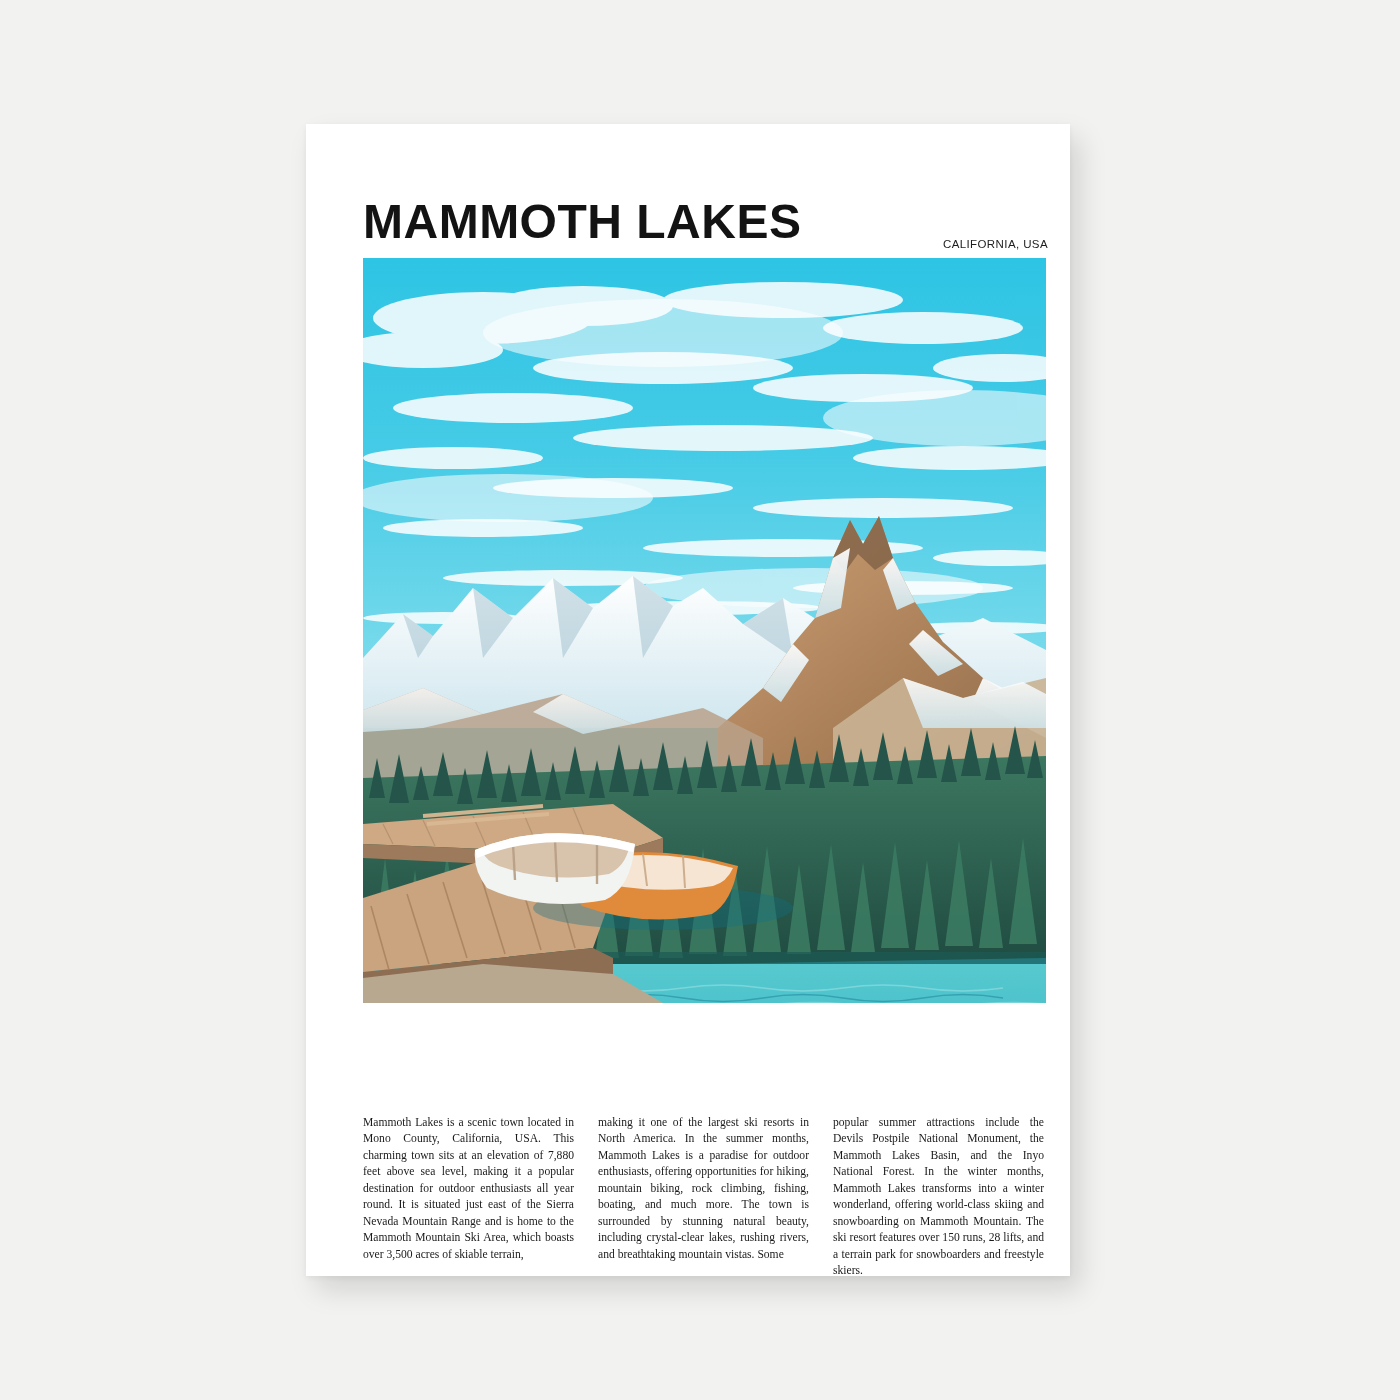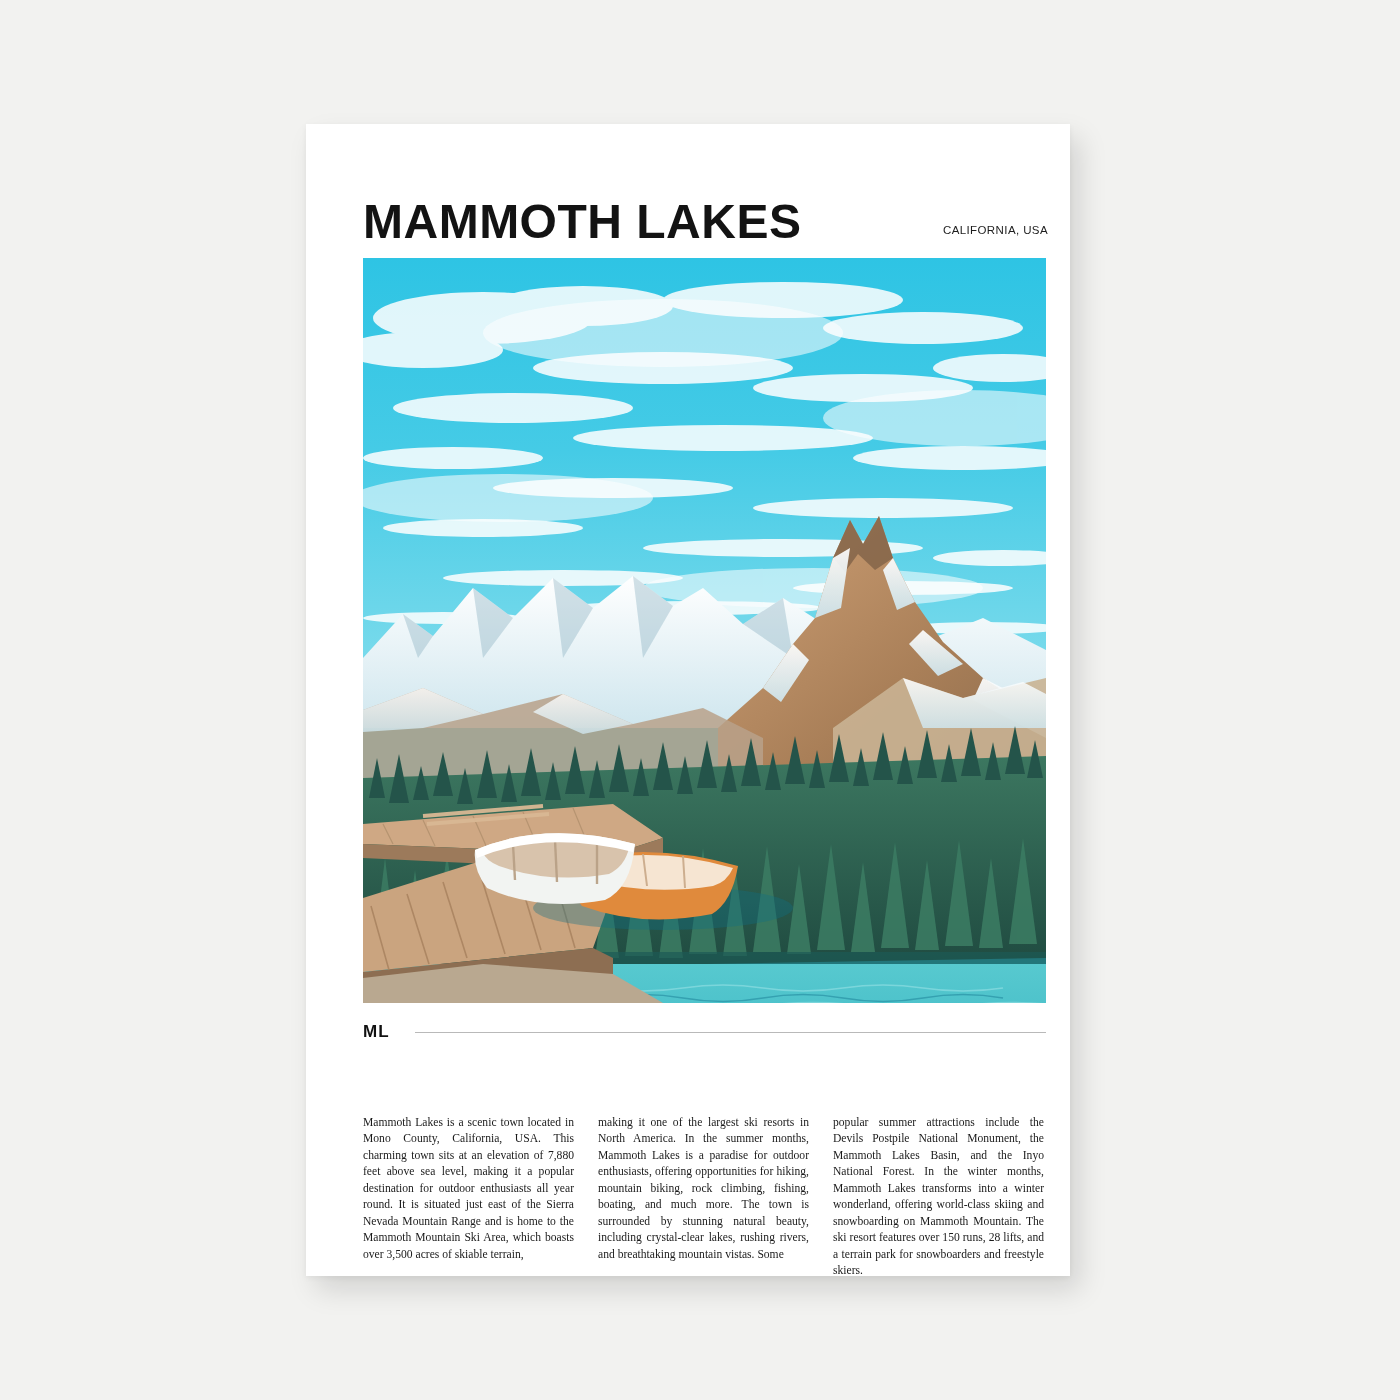--- a/index.html
+++ b/index.html
@@ -63,21 +63,21 @@
     font-weight: bold;
     letter-spacing: 0.5px;
     color: #131313;
     line-height: 1;
     white-space: nowrap;
     font-family: "Liberation Sans", sans-serif;
   }
   .subtitle {
     position: absolute;
     right: -1px;
-    top: 26px;
+    top: 40px;
     font-size: 11.5px;
     letter-spacing: 0.4px;
     color: #1d1d1d;
     font-family: "Liberation Sans", sans-serif;
     white-space: nowrap;
   }
 
   
   .photo {
     position: absolute;
@@ -383,24 +383,20 @@
             </g>
 
             <g stroke="#d9b894" stroke-width="4" opacity="0.95">
               <line x1="60" y1="558" x2="180" y2="548"></line>
               <line x1="64" y1="566" x2="186" y2="556"></line>
             </g>
           </g>
         </svg>
       </div>
 
-      <div class="divider-row">
-        <div class="monogram">ML</div>
-        <div class="rule"></div>
-      </div>
 
       <div class="columns">
         <div class="col">Mammoth Lakes is a scenic town located in Mono County, California, USA. This charming town sits at an elevation of 7,880 feet above sea level, making it a popular destination for outdoor enthu­siasts all year round. It is situated just east of the Sierra Nevada Mountain Range and is home to the Mammoth Mountain Ski Area, which boasts over 3,500 acres of skiable terrain,</div>
         <div class="col">making it one of the largest ski resorts in North America. In the summer months, Mammoth Lakes is a paradise for outdoor enthusiasts, offering oppor­tunities for hiking, mountain biking, rock climbing, fishing, boating, and much more. The town is surrounded by stunning natural beauty, including crystal-clear lakes, rushing rivers, and breathtaking mountain vistas. Some</div>
         <div class="col">popular summer attractions include the Devils Postpile National Monument, the Mammoth Lakes Basin, and the Inyo National Forest. In the winter months, Mammoth Lakes transforms into a winter wonderland, offering world-class skiing and snowboarding on Mammoth Mountain. The ski resort features over 150 runs, 28 lifts, and a terrain park for snowboarders and freestyle skiers.</div>
       </div>
 
     </div>
   </div>
 </div>

